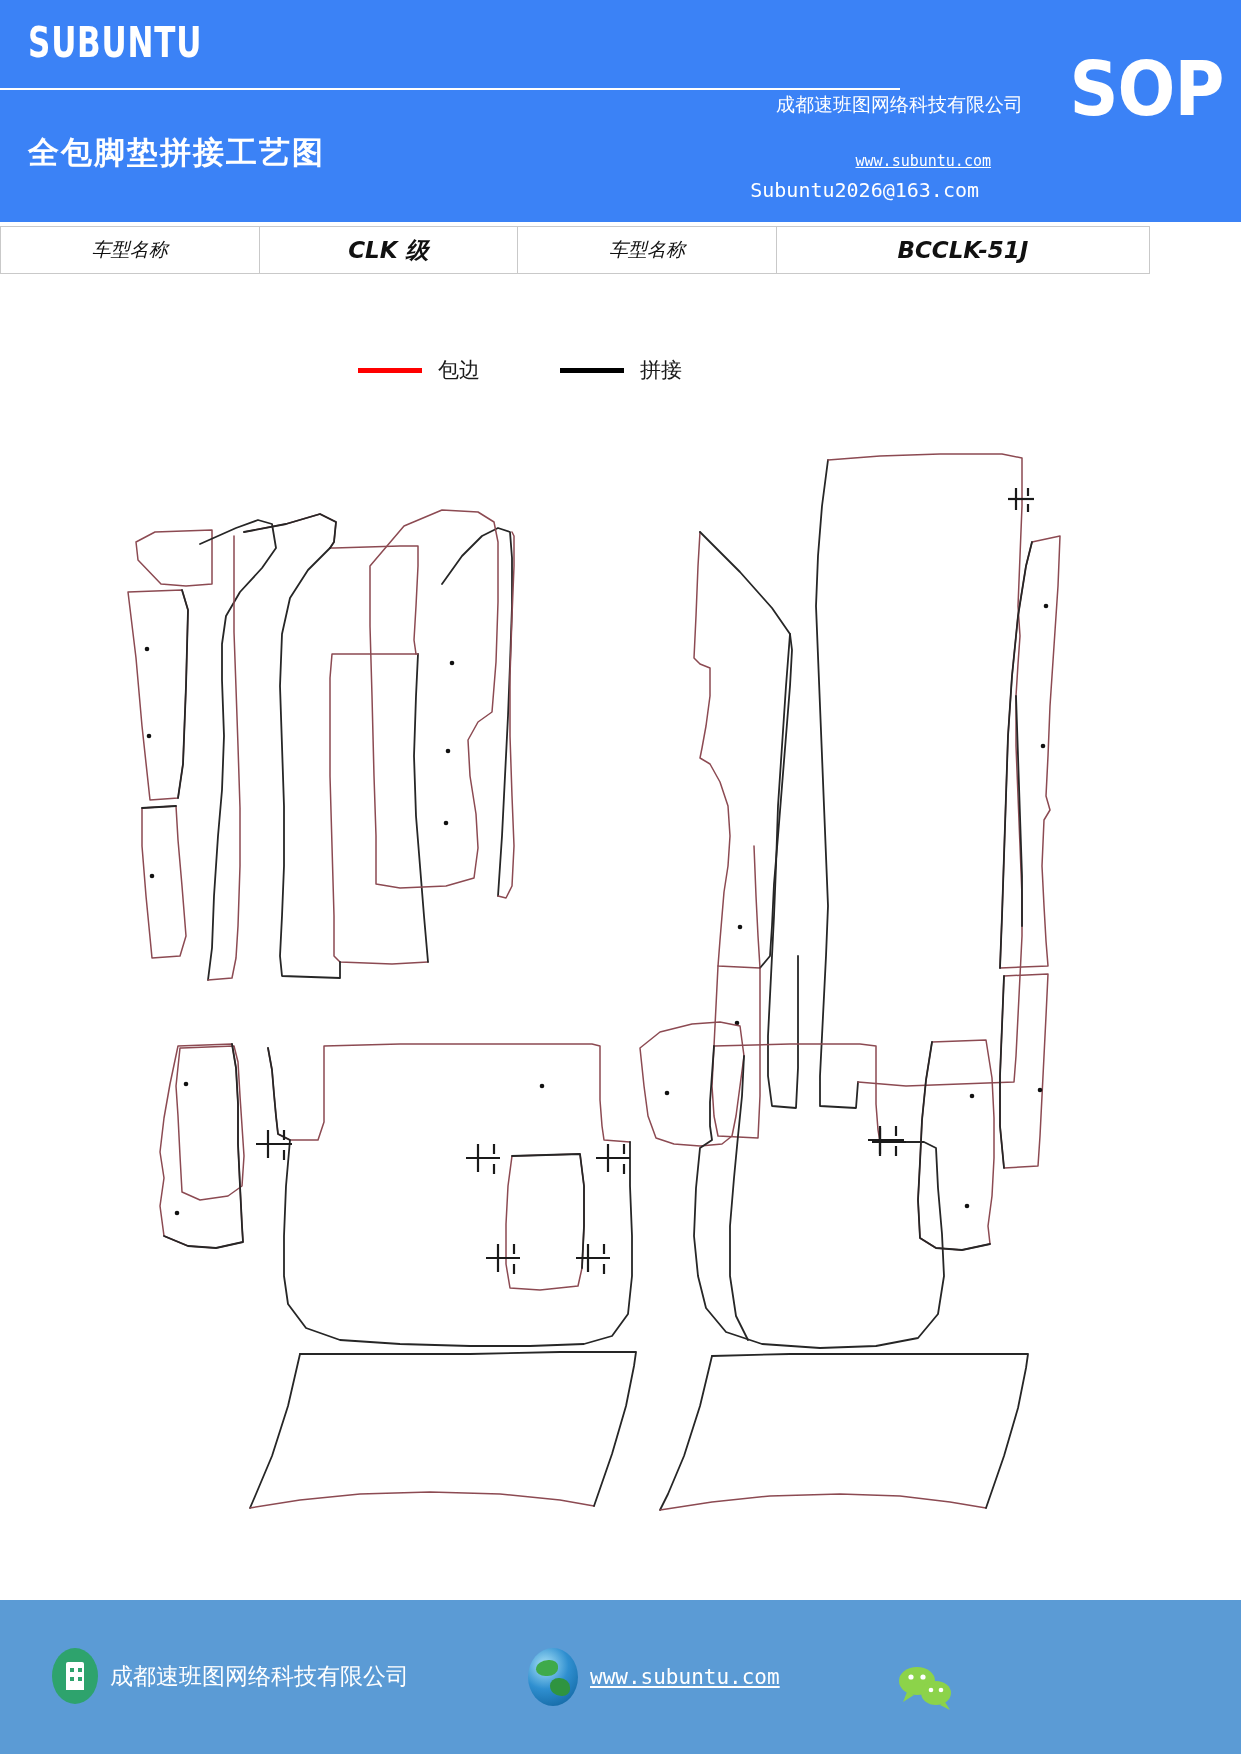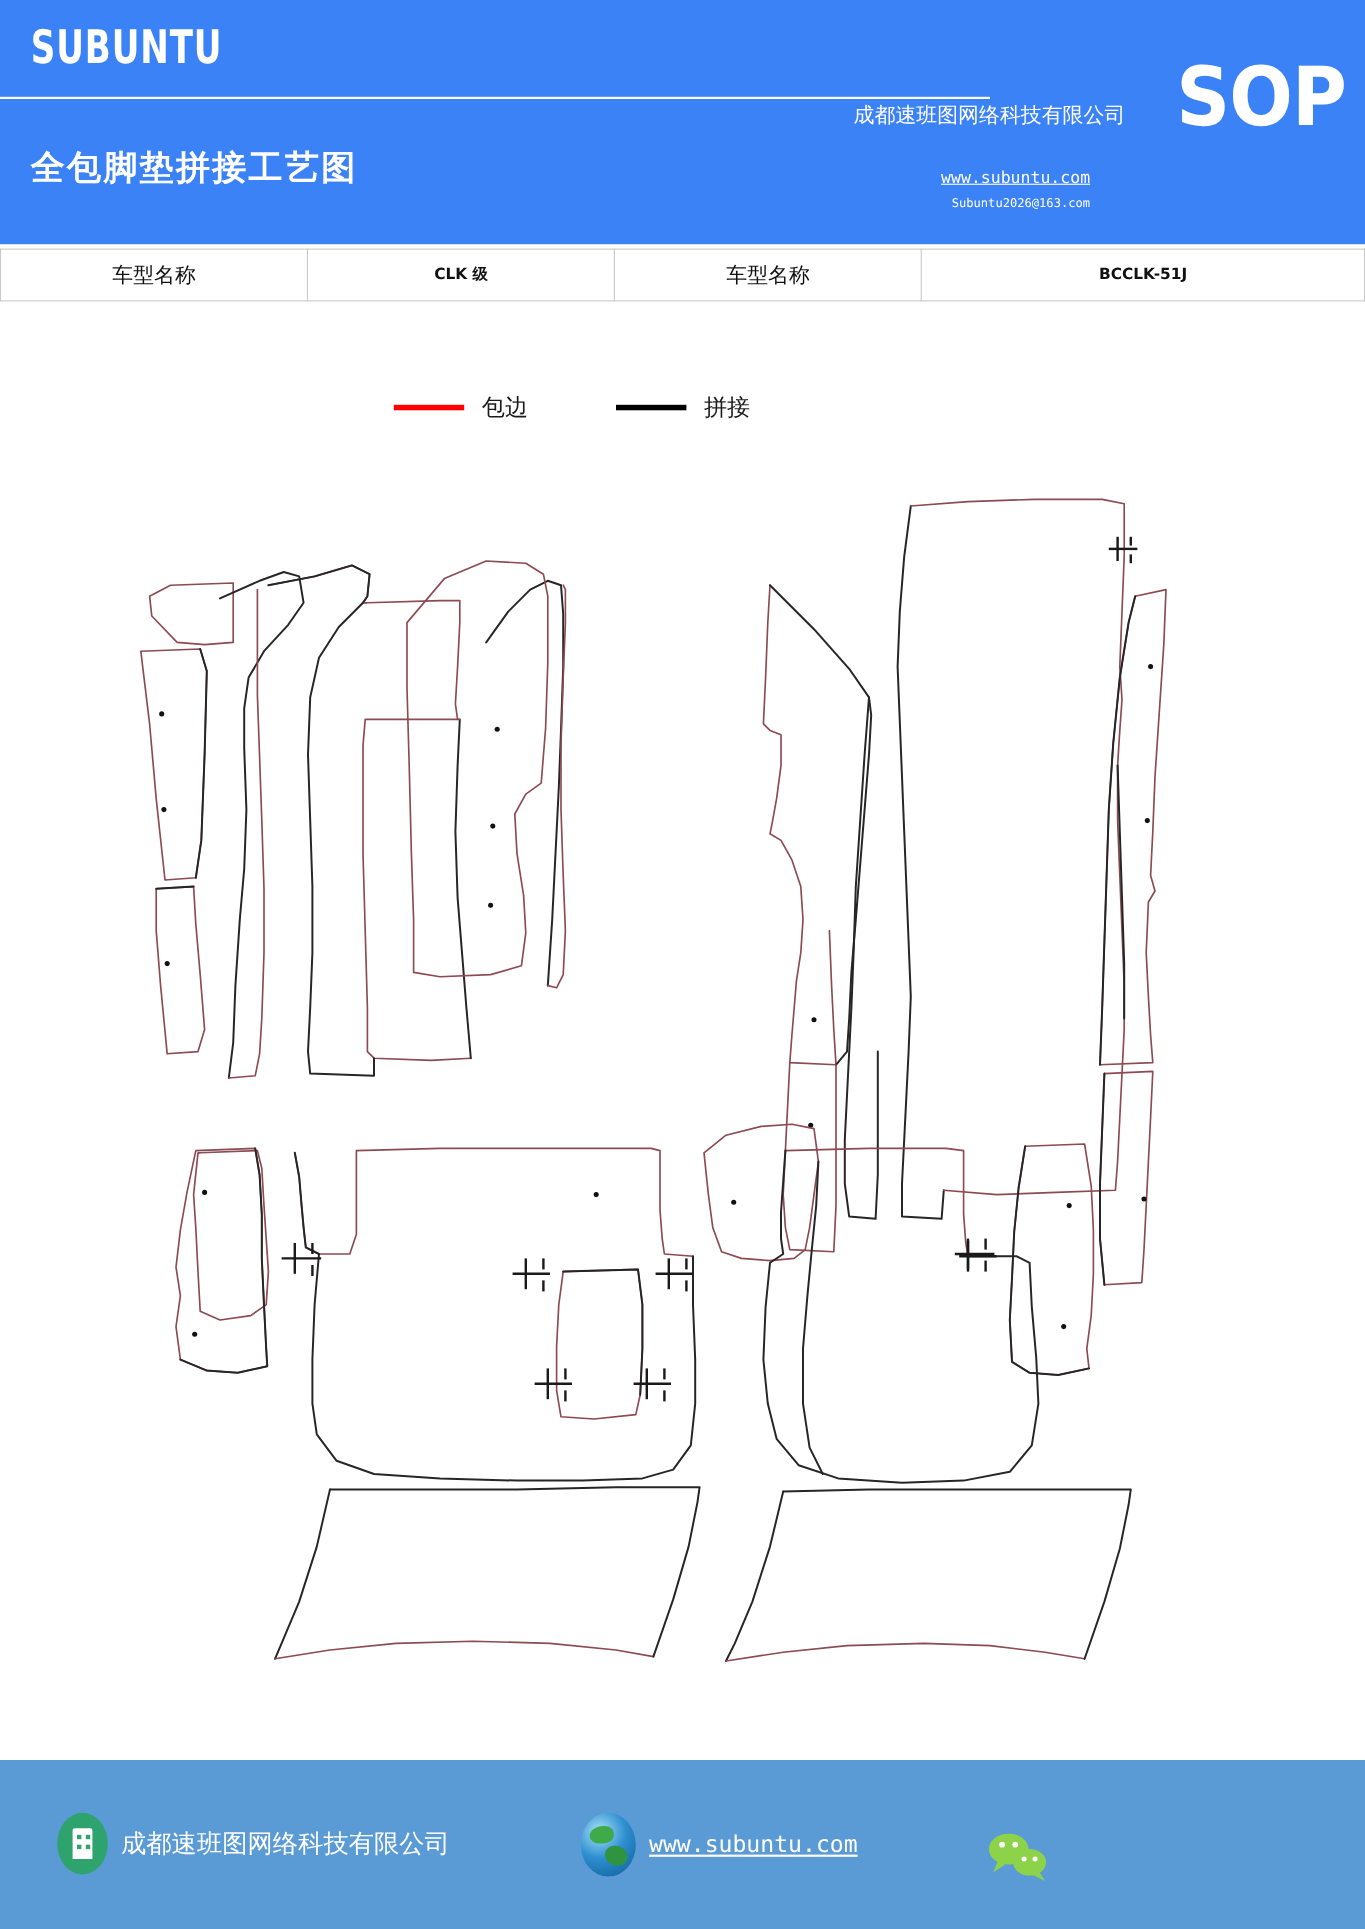--- a/index.html
+++ b/index.html
@@ -65,61 +65,62 @@
     position: absolute;
     right: 250px; top: 152px;
     font-family: "DejaVu Sans Mono", monospace;
     font-size: 15px;
     color: #ffffff;
     text-decoration: underline;
     white-space: nowrap;
   }
   .email {
     position: absolute;
-    right: 250px; top: 178px;
+    right: 262px; top: 178px;
     font-family: "DejaVu Sans Mono", monospace;
-    font-size: 11px;
+    font-size: 20px;
     color: #ffffff;
     white-space: nowrap;
   }
   .sop-badge {
     position: absolute;
     right: 18px; top: 52px;
     font-family: "DejaVu Sans", sans-serif;
     font-size: 74px;
     font-weight: bold;
     color: #ffffff;
     letter-spacing: -1px;
     line-height: 1;
     transform: scaleX(0.92);
     transform-origin: right center;
   }
 
   
   .info-table {
     position: absolute;
     left: 0; top: 226px;
-    width: 1241px;
+    width: 1150px;
     border-collapse: collapse;
     table-layout: fixed;
+    font-style: italic;
   }
   .info-table td {
     border: 1px solid #c9c9c9;
     height: 46px;
     text-align: center;
     vertical-align: middle;
     font-family: "DejaVu Serif", serif;
     font-size: 19px;
     color: #111111;
     padding: 0;
   }
   .info-table td.v {
     font-family: "DejaVu Sans", sans-serif;
     font-weight: bold;
-    font-size: 14px;
+    font-size: 23px;
   }
   .col-a { width: 22.5%; }
   .col-b { width: 22.5%; }
   .col-c { width: 22.5%; }
   .col-d { width: 32.5%; }
 
   
   .legend {
     position: absolute;
     left: 0; top: 356px;

